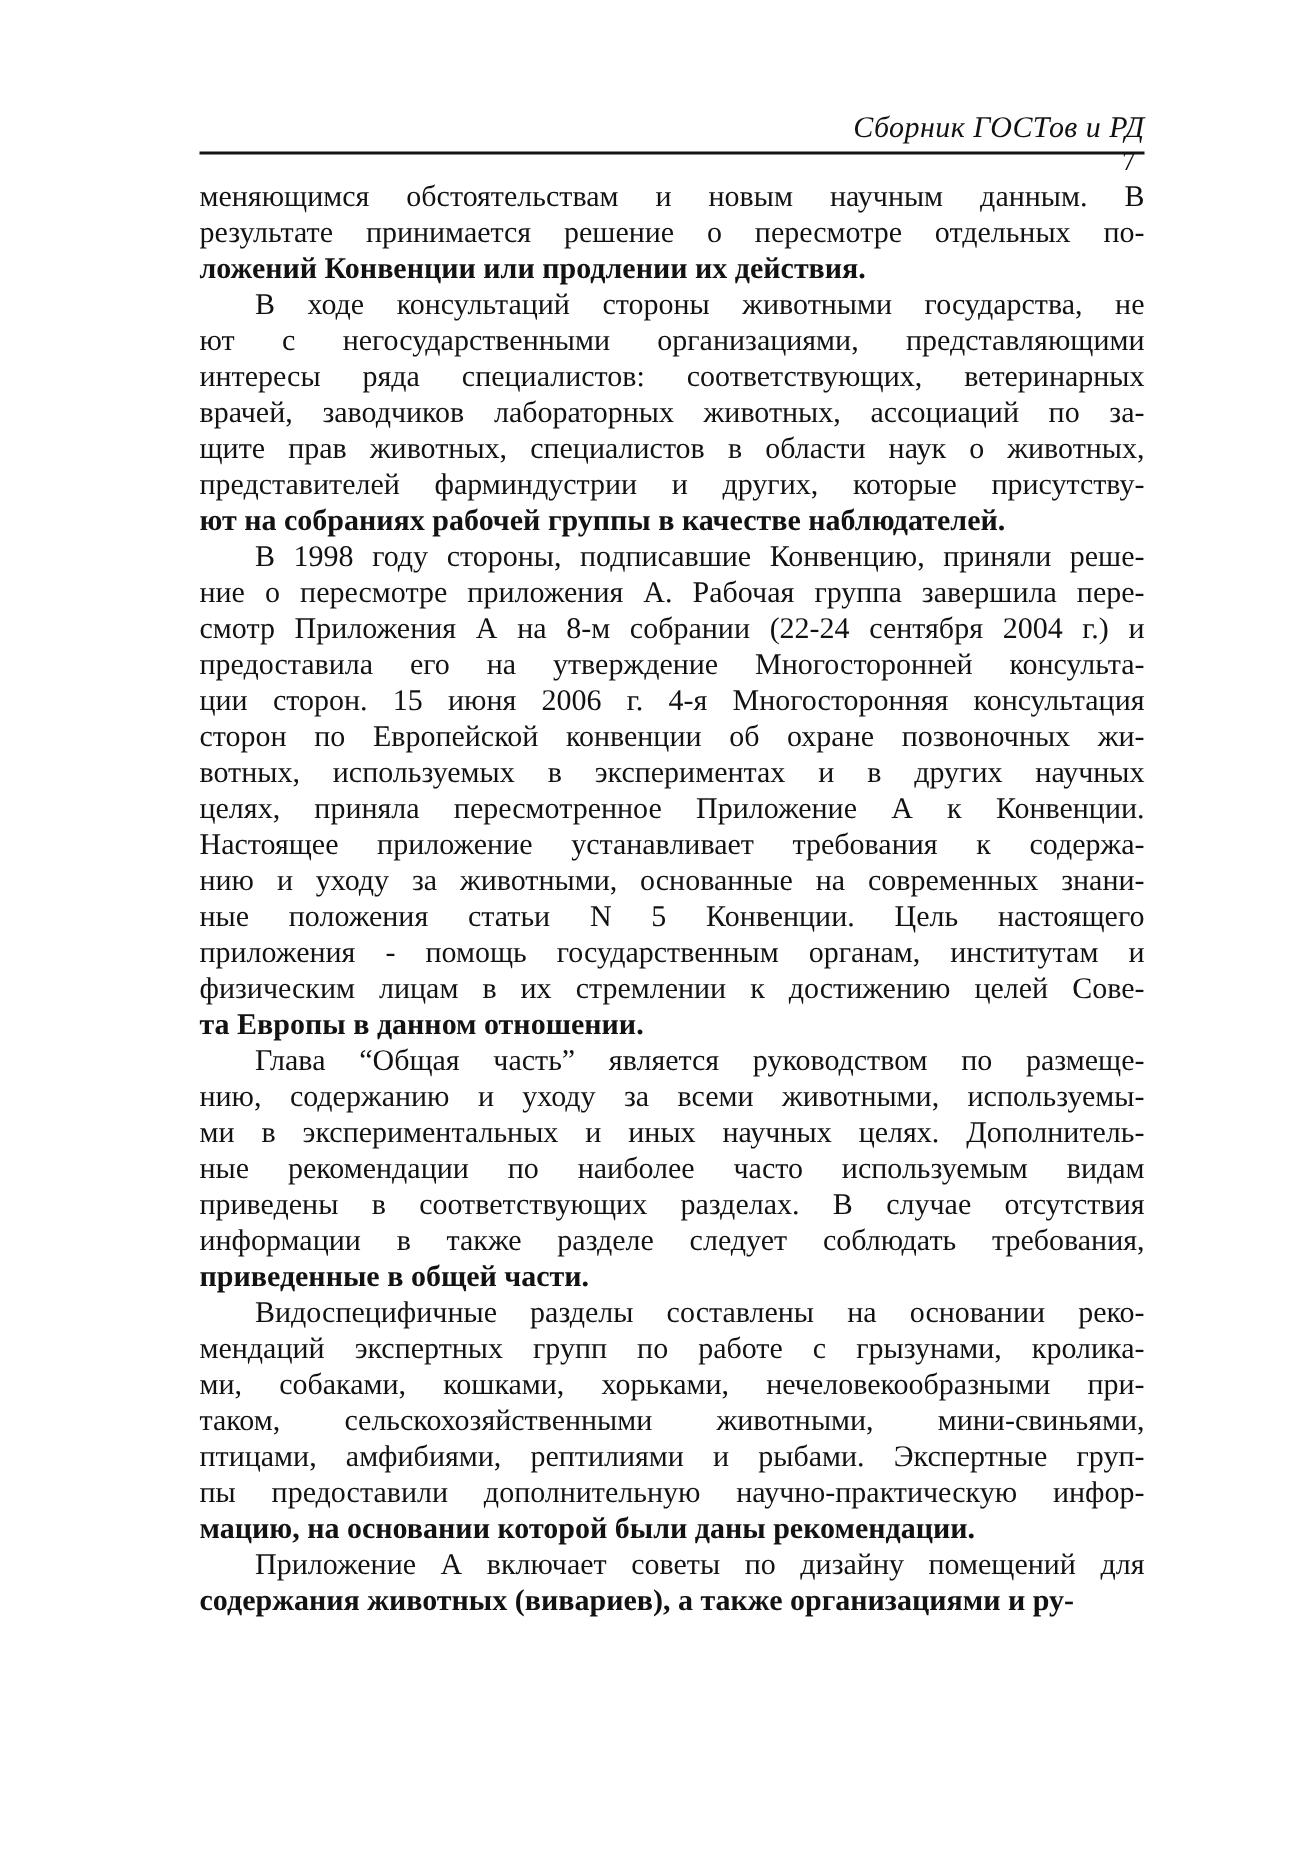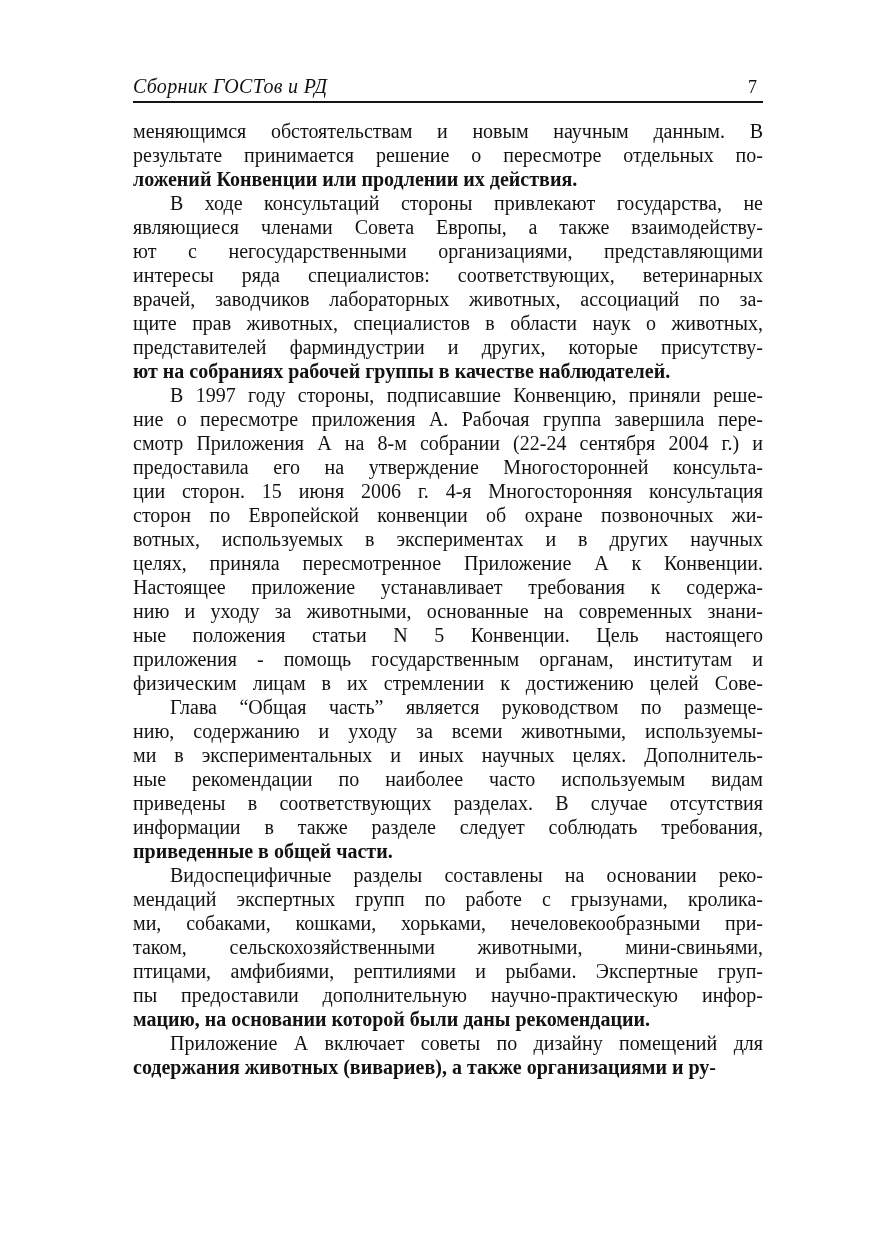--- a/index.html
+++ b/index.html
@@ -21,20 +21,21 @@
     top: 74px;
     width: 630px;
   }
   .header-row {
     display: flex;
     justify-content: space-between;
     align-items: flex-end;
     border-bottom: 2.5px solid #141414;
     padding-bottom: 3px;
     height: 24px;
+    flex-direction: column;
   }
   .header-title {
     font-style: italic;
     font-size: 20px;
     letter-spacing: 0.3px;
     white-space: nowrap;
   }
   .page-num {
     font-size: 18px;
     padding-right: 6px;
@@ -64,41 +65,41 @@
 
 <div class="page">
   <div class="header-row">
     <span class="header-title">Сборник ГОСТов и РД</span>
     <span class="page-num">7</span>
   </div>
   <div class="body-text">
       <div class="line">меняющимся обстоятельствам и новым научным данным. В</div>
       <div class="line">результате принимается решение о пересмотре отдельных по-</div>
       <div class="line plast">ложений Конвенции или продлении их действия.</div>
-      <div class="line first">В ходе консультаций стороны привлекают государства, не</div>
-      <div class="line">являющиеся членами Совета Европы, а также взаимодейству-</div>
+      <div class="line first">В ходе консультаций стороны животными государства, не</div>
       <div class="line">ют с негосударственными организациями, представляющими</div>
       <div class="line">интересы ряда специалистов: соответствующих, ветеринарных</div>
       <div class="line">врачей, заводчиков лабораторных животных, ассоциаций по за-</div>
       <div class="line">щите прав животных, специалистов в области наук о животных,</div>
       <div class="line">представителей фарминдустрии и других, которые присутству-</div>
       <div class="line plast">ют на собраниях рабочей группы в качестве наблюдателей.</div>
-      <div class="line first">В 1997 году стороны, подписавшие Конвенцию, приняли реше-</div>
+      <div class="line first">В 1998 году стороны, подписавшие Конвенцию, приняли реше-</div>
       <div class="line">ние о пересмотре приложения А. Рабочая группа завершила пере-</div>
       <div class="line">смотр Приложения А на 8-м собрании (22-24 сентября 2004 г.) и</div>
       <div class="line">предоставила его на утверждение Многосторонней консульта-</div>
       <div class="line">ции сторон. 15 июня 2006 г. 4-я Многосторонняя консультация</div>
       <div class="line">сторон по Европейской конвенции об охране позвоночных жи-</div>
       <div class="line">вотных, используемых в экспериментах и в других научных</div>
       <div class="line">целях, приняла пересмотренное Приложение А к Конвенции.</div>
       <div class="line">Настоящее приложение устанавливает требования к содержа-</div>
       <div class="line">нию и уходу за животными, основанные на современных знани-</div>
       <div class="line">ные положения статьи N 5 Конвенции. Цель настоящего</div>
       <div class="line">приложения - помощь государственным органам, институтам и</div>
       <div class="line">физическим лицам в их стремлении к достижению целей Сове-</div>
+      <div class="line plast">та Европы в данном отношении.</div>
       <div class="line first">Глава “Общая часть” является руководством по размеще-</div>
       <div class="line">нию, содержанию и уходу за всеми животными, используемы-</div>
       <div class="line">ми в экспериментальных и иных научных целях. Дополнитель-</div>
       <div class="line">ные рекомендации по наиболее часто используемым видам</div>
       <div class="line">приведены в соответствующих разделах. В случае отсутствия</div>
       <div class="line">информации в также разделе следует соблюдать требования,</div>
       <div class="line plast">приведенные в общей части.</div>
       <div class="line first">Видоспецифичные разделы составлены на основании реко-</div>
       <div class="line">мендаций экспертных групп по работе с грызунами, кролика-</div>
       <div class="line">ми, собаками, кошками, хорьками, нечеловекообразными при-</div>

